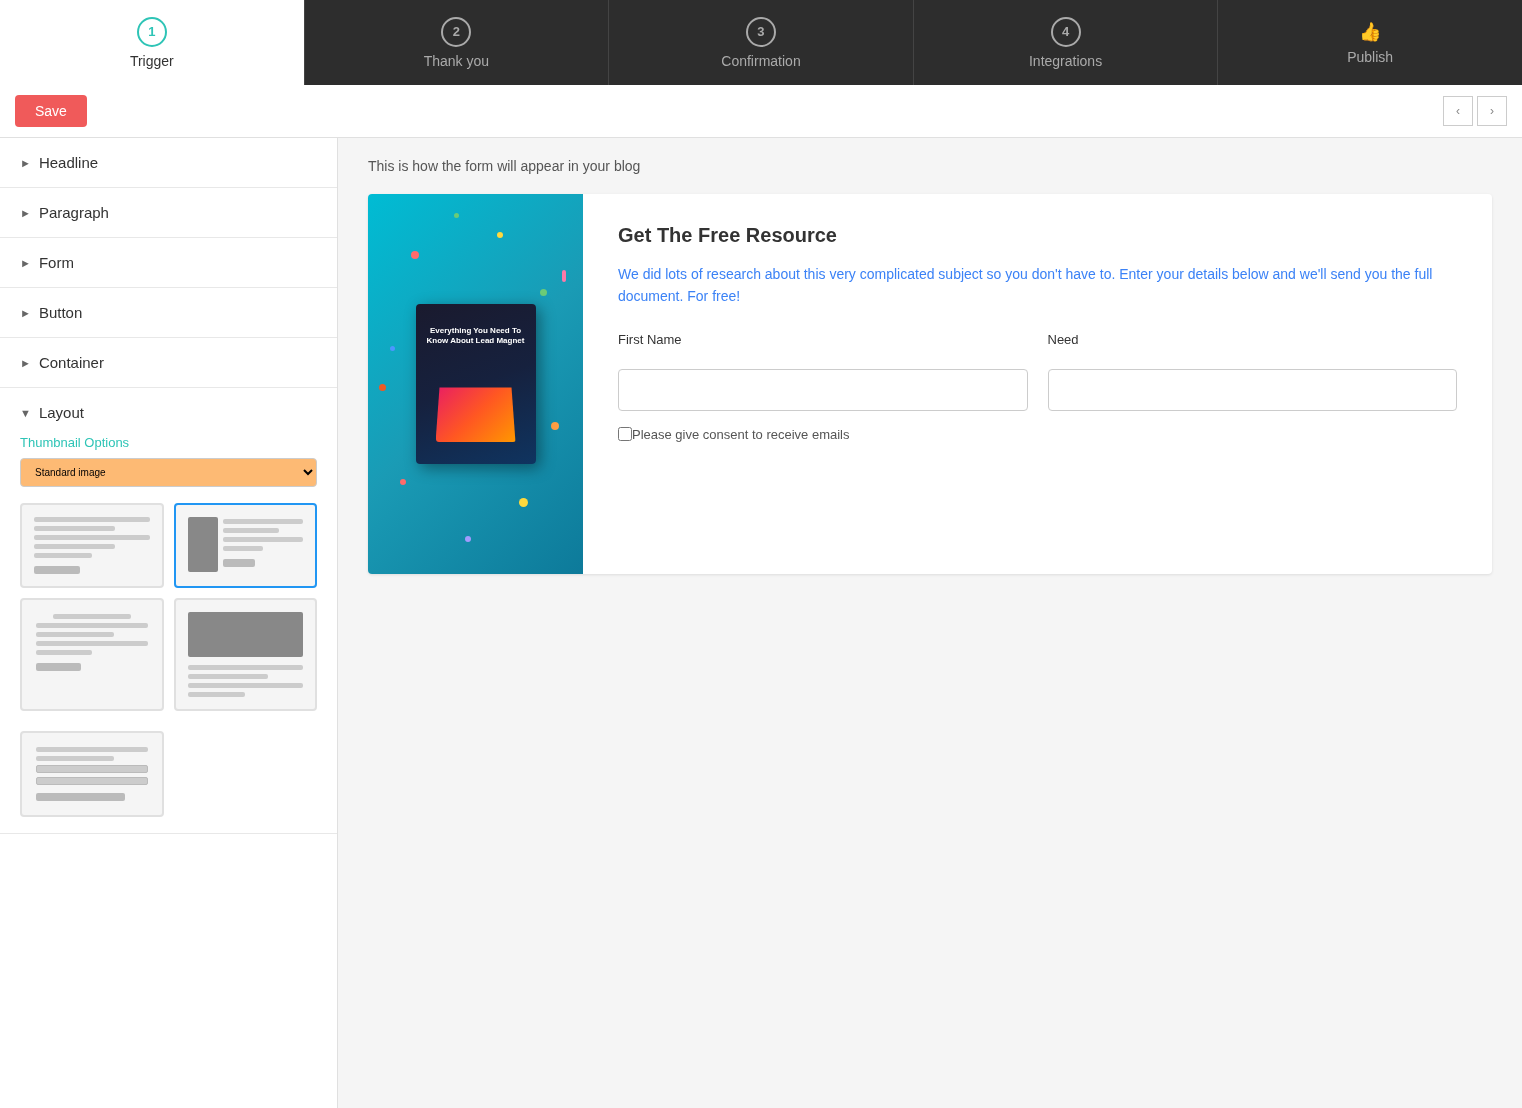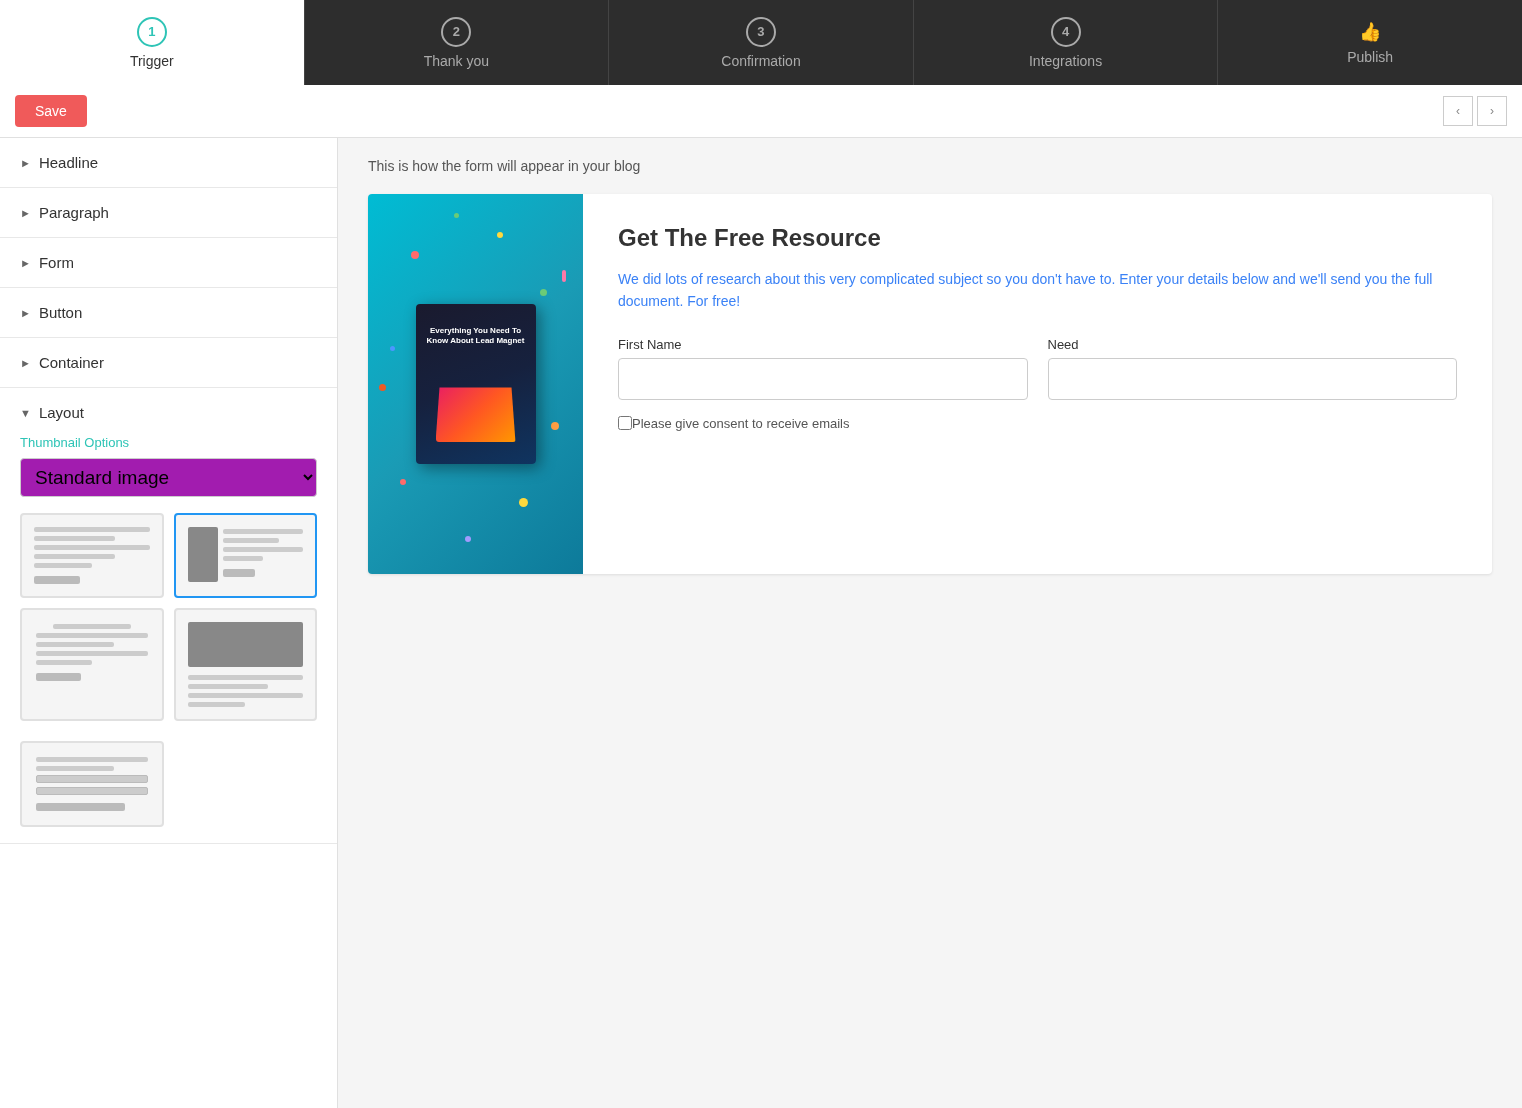--- a/index.html
+++ b/index.html
@@ -144,22 +144,22 @@
       font-size: 13px;
       color: #2ec4b6;
       font-weight: 500;
       margin-bottom: 8px;
     }
     .thumbnail-select {
       width: 100%;
       padding: 7px 10px;
       border: 1px solid #ccc;
       border-radius: 4px;
-      font-size: 19px;
-      background: #a21caf;
+      font-size: 10px;
+      background: #fdba74;
       cursor: pointer;
       margin-bottom: 16px;
       appearance: auto;
     }
 
     
     .thumbnails-grid {
       display: grid;
       grid-template-columns: 1fr 1fr;
       gap: 10px;
@@ -339,41 +339,41 @@
       border-radius: 3px;
       clip-path: polygon(5% 0%, 95% 0%, 100% 100%, 0% 100%);
     }
 
     
     .form-content {
       flex: 1;
       padding: 30px 35px;
     }
     .form-heading {
-      font-size: 24px;
+      font-size: 20px;
       font-weight: 700;
       color: #333;
       margin-bottom: 16px;
     }
     .form-description {
       font-size: 14px;
       color: #3b82f6;
       line-height: 1.6;
       margin-bottom: 24px;
     }
     .form-fields-row {
       display: flex;
       gap: 20px;
       margin-bottom: 16px;
     }
     .form-field-group {
       flex: 1;
       display: flex;
       flex-direction: column;
-      gap: 6px;
+      gap: 22px;
     }
     .form-field-label {
       font-size: 13px;
       color: #333;
       font-weight: 500;
     }
     .form-field-input {
       border: 1px solid #ccc;
       border-radius: 4px;
       height: 42px;

